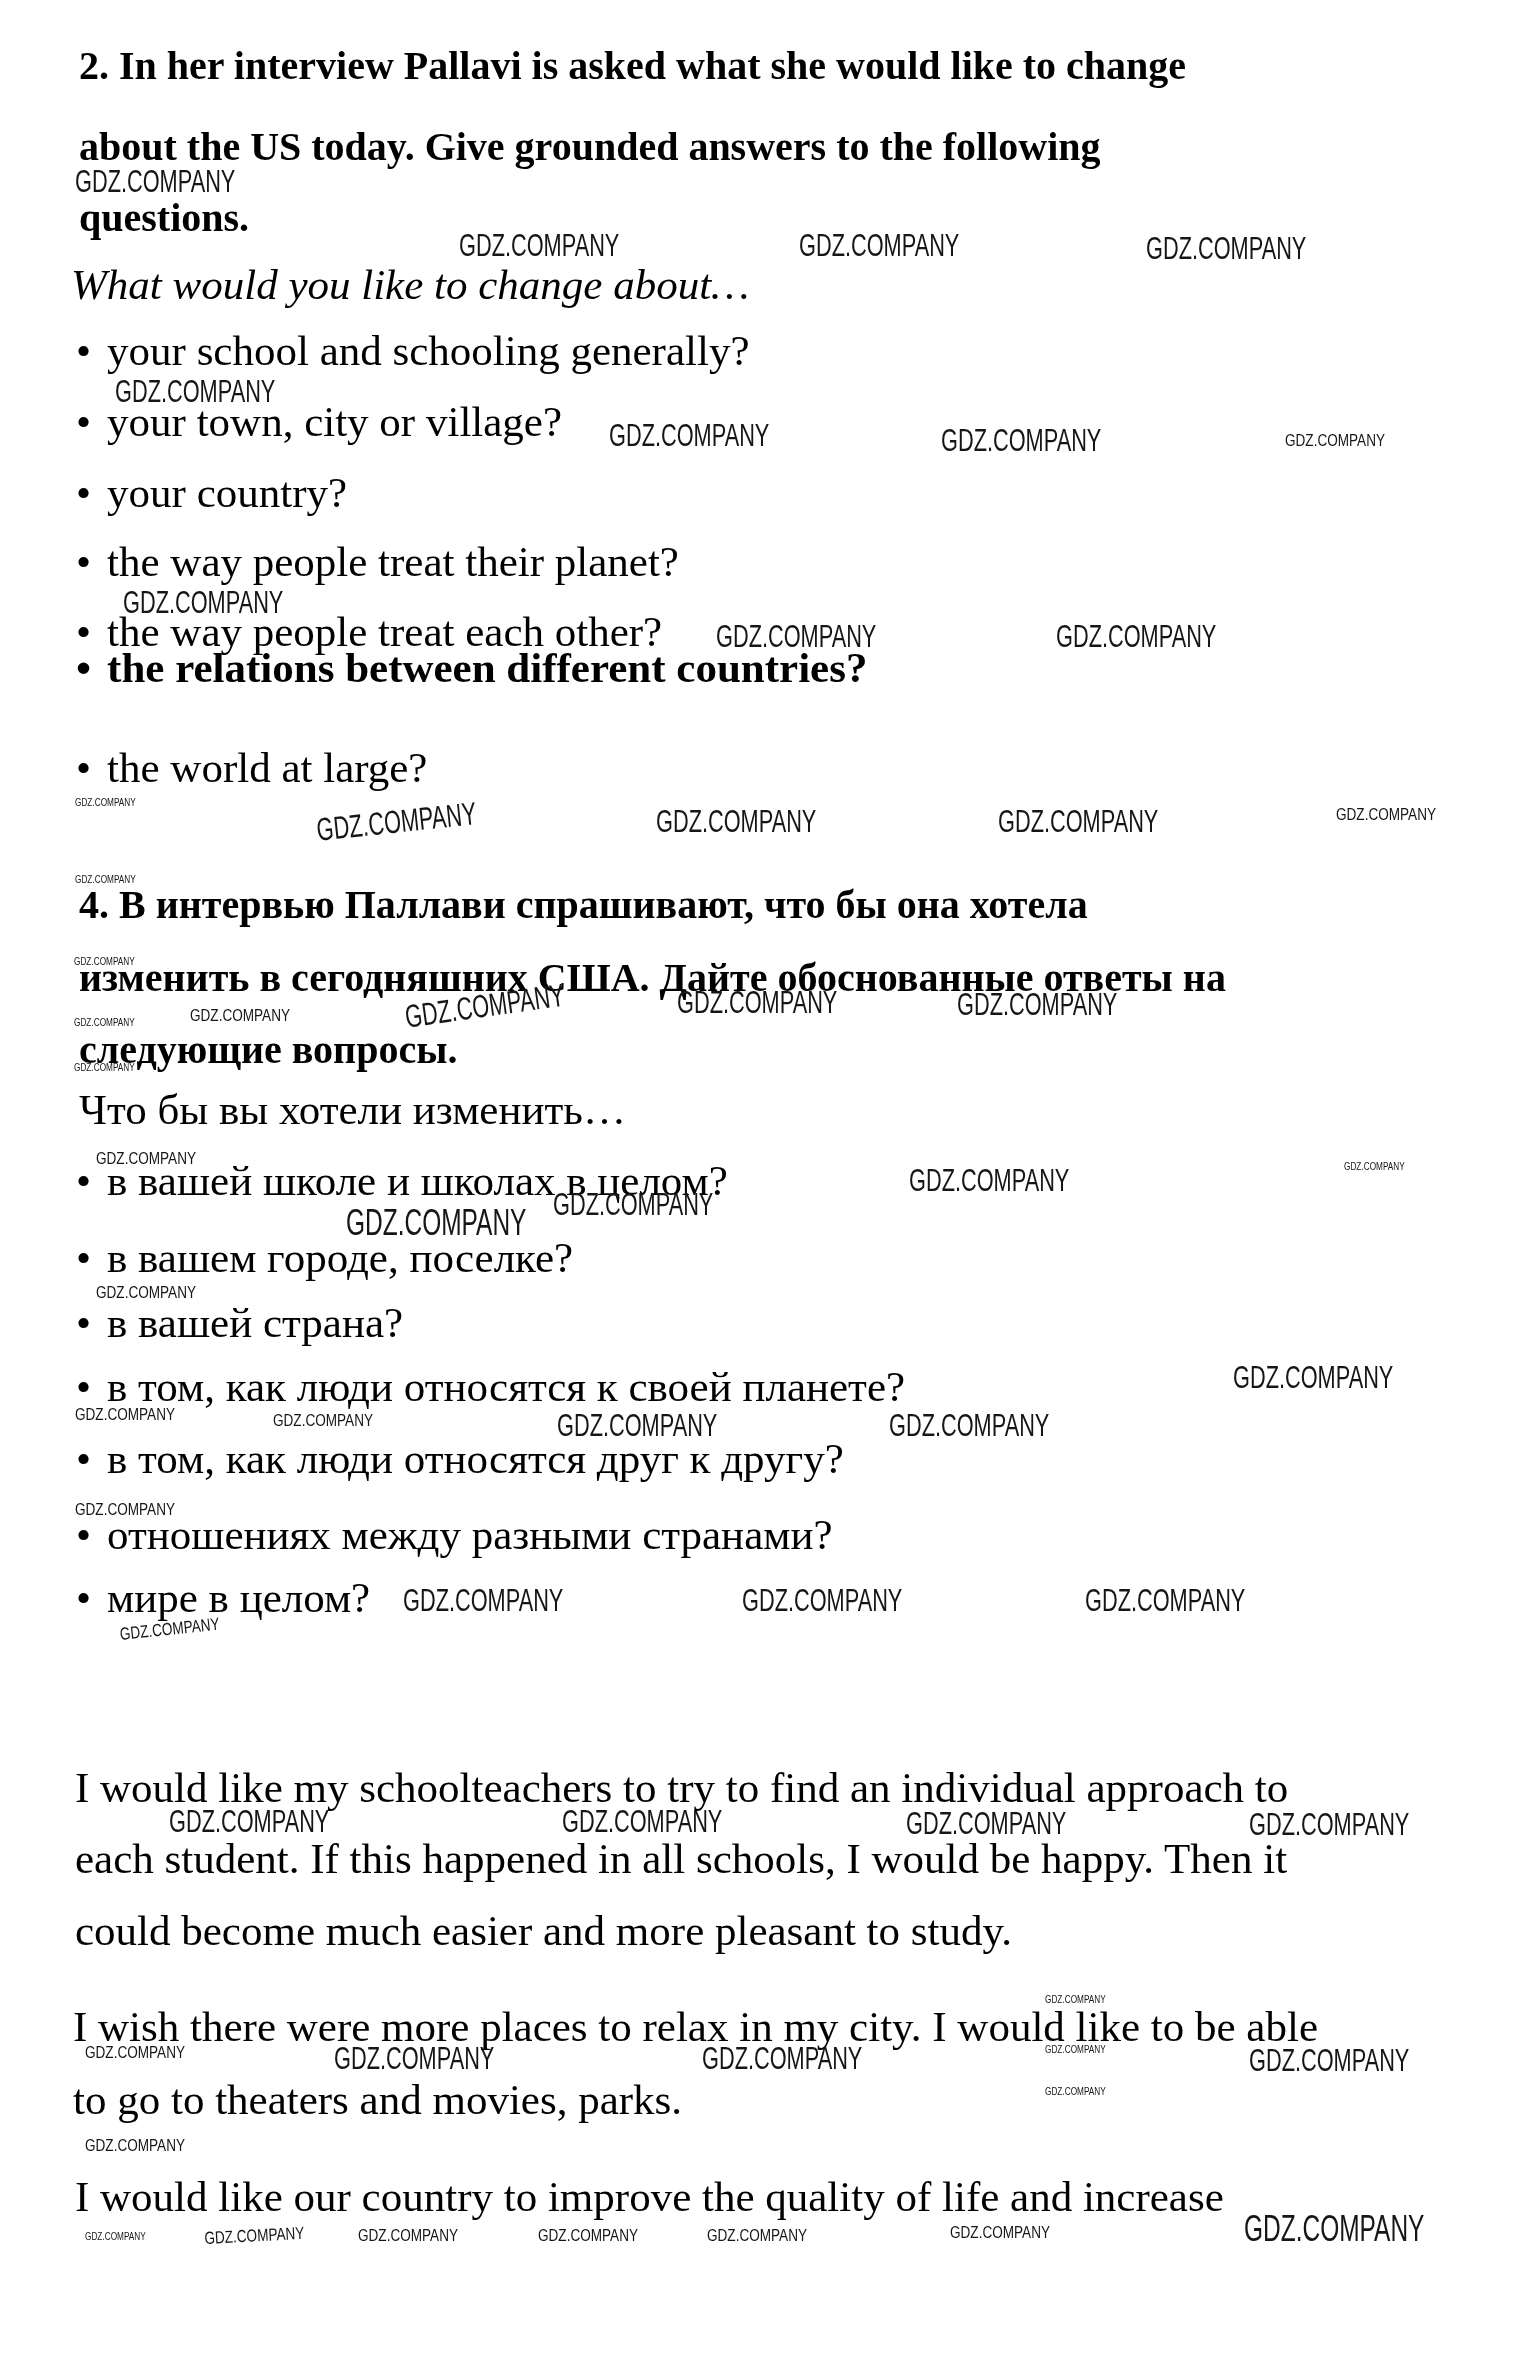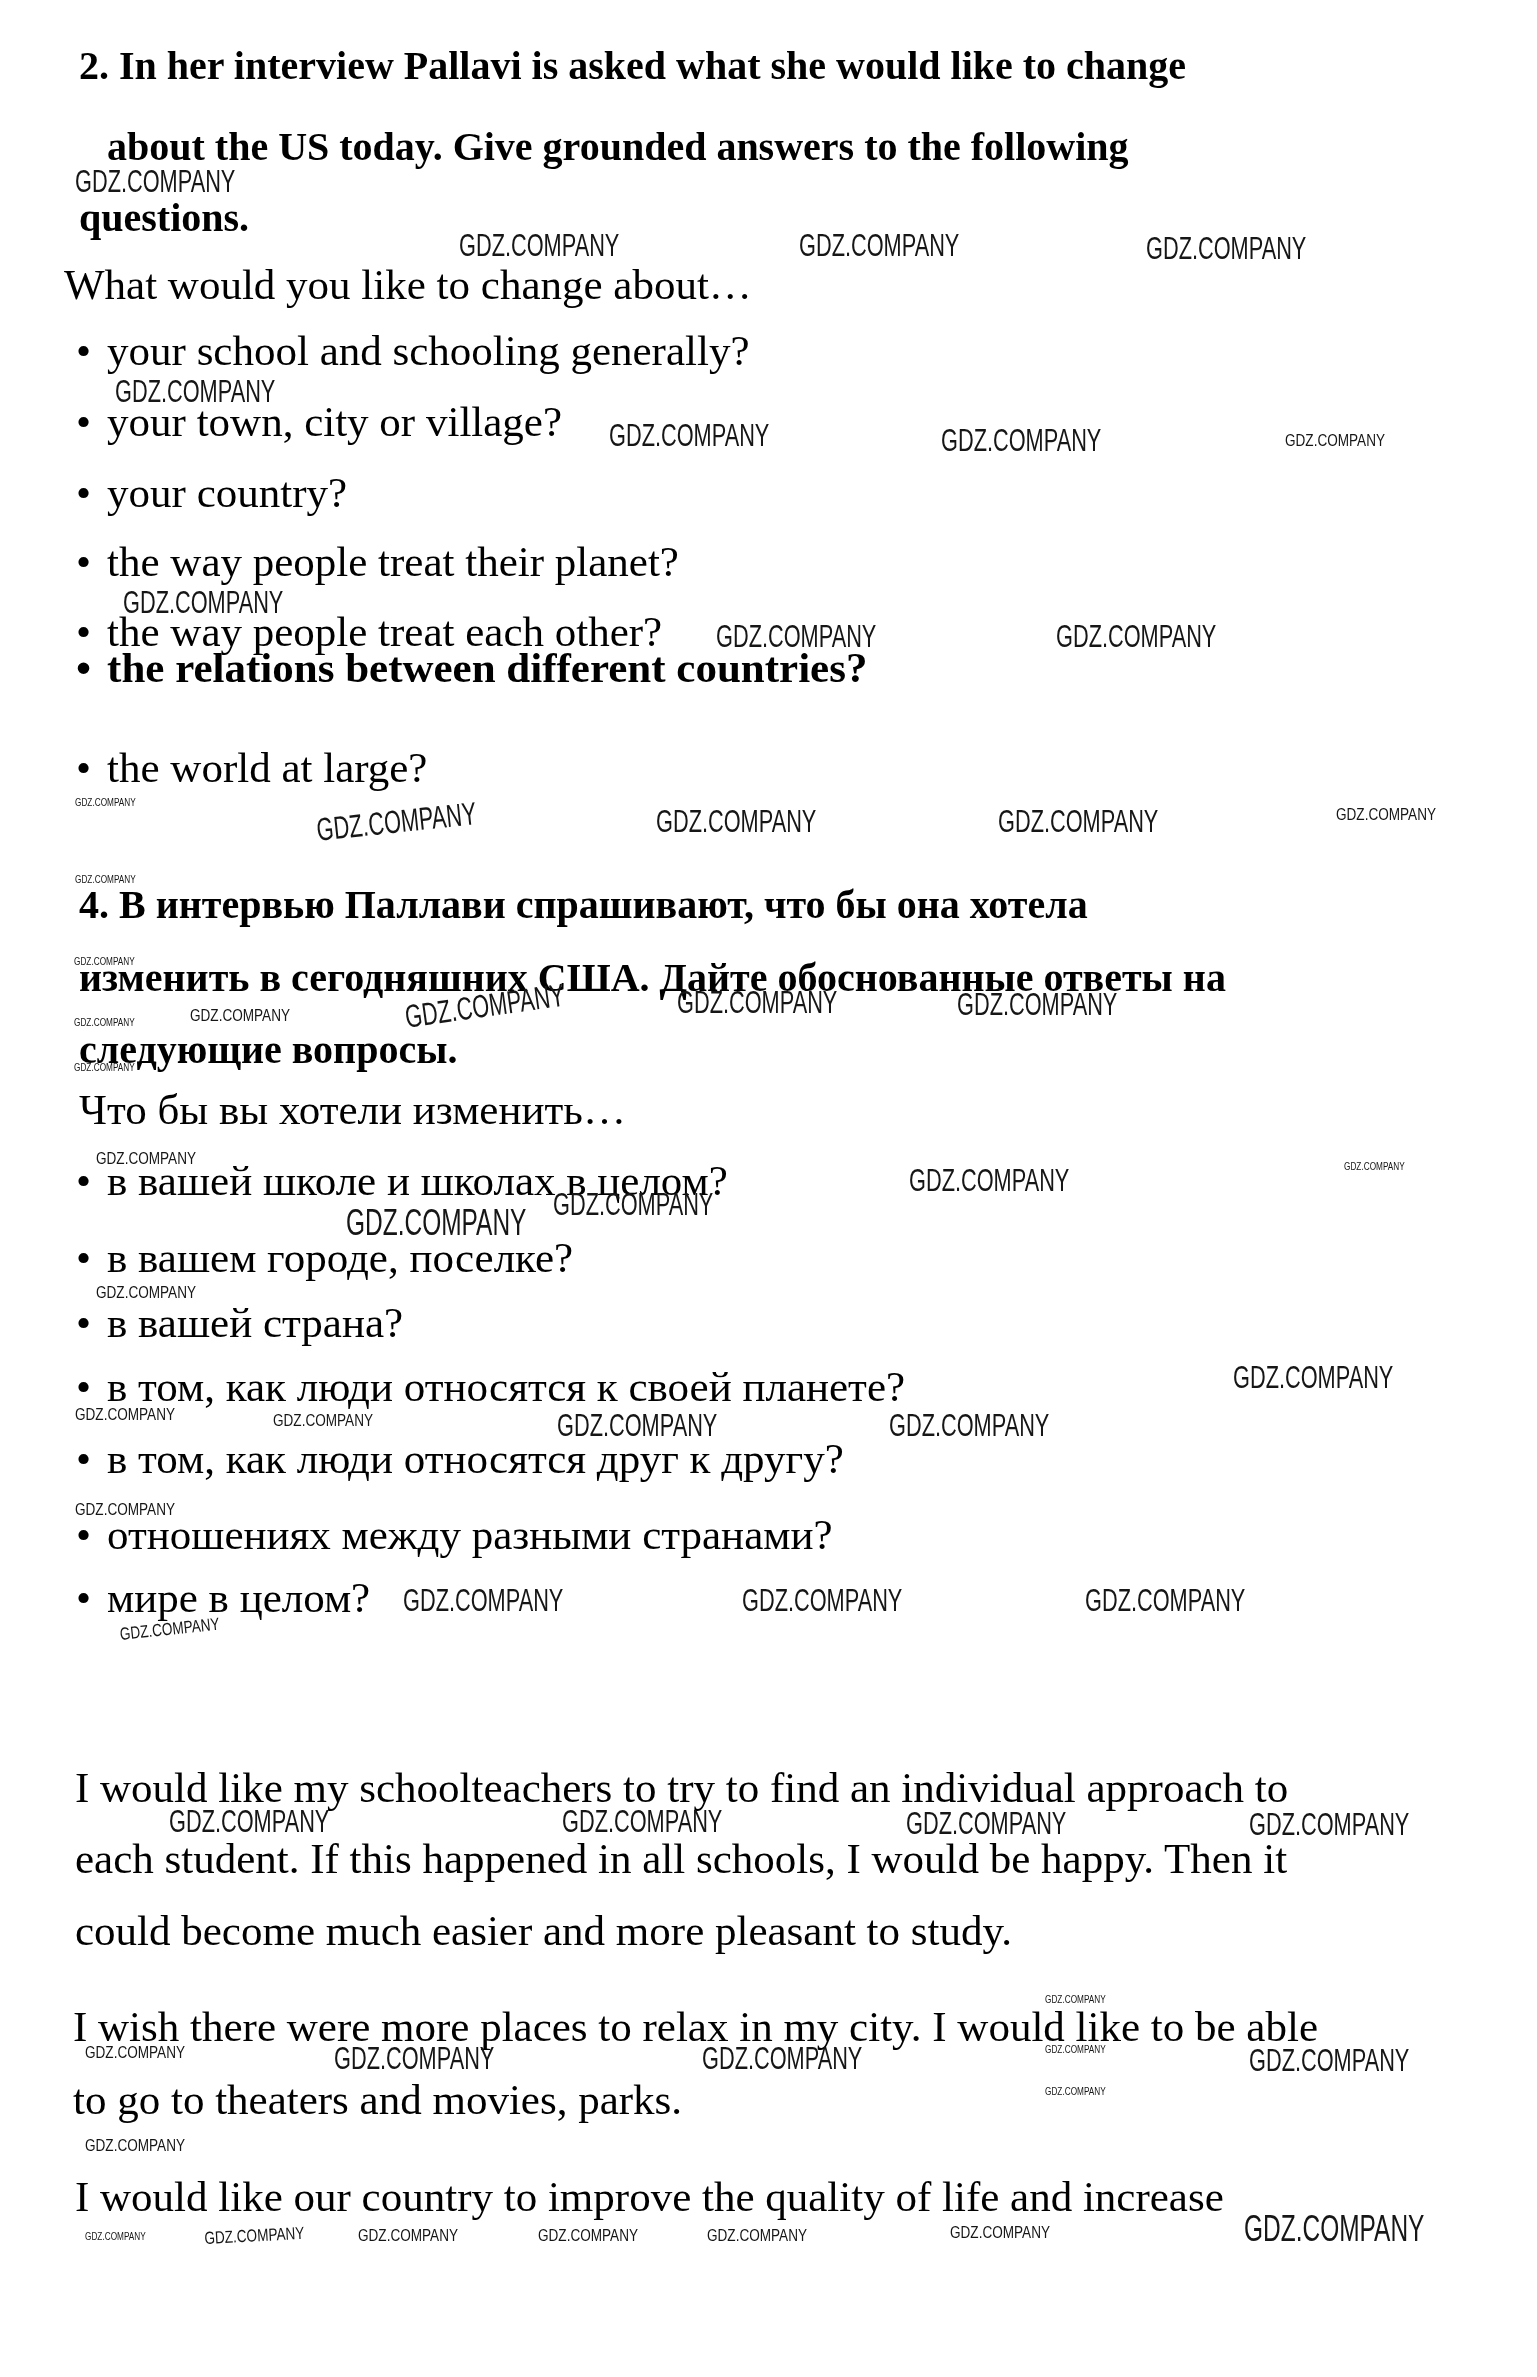--- a/index.html
+++ b/index.html
@@ -29,24 +29,24 @@
   .wm-m  { font-size:32px; }
   .wm-s  { font-size:17.4px; transform:scaleX(.78); }
   .wm-xs { font-size:10.3px; transform:scaleX(.8); }
 </style>
 </head>
 <body>
 
 <div class="page">
 
   <div class="line t" style="left:79px; top:46px;">2. In her interview Pallavi is asked what she would like to change</div>
-  <div class="line t" style="left:79px; top:127px;margin-left:28px;">about the US today. Give grounded answers to the following</div>
+  <div class="line t" style="left:79px; top:127px;">about the US today. Give grounded answers to the following</div>
   <div class="line t" style="left:79px; top:198px;">questions.</div>
 
-  <div class="line b" style="left:64px; top:263px;">What would you like to change about…</div>
+  <div class="line b" style="left:71px; top:263px;font-style:italic;">What would you like to change about…</div>
 
   <div class="line b" style="left:76px; top:329px;"><span class="marker">•</span><span>your school and schooling generally?</span></div>
   <div class="line b" style="left:76px; top:400px;"><span class="marker">•</span><span>your town, city or village?</span></div>
   <div class="line b" style="left:76px; top:471px;"><span class="marker">•</span><span>your country?</span></div>
   <div class="line b" style="left:76px; top:540px;"><span class="marker">•</span><span>the way people treat their planet?</span></div>
   <div class="line b" style="left:76px; top:610px;"><span class="marker">•</span><span>the way people treat each other?</span></div>
   <div class="line b" style="left:76px; top:646px;font-weight:bold;"><span class="marker">•</span><span>the relations between different countries?</span></div>
   <div class="line b" style="left:76px; top:746px;"><span class="marker">•</span><span>the world at large?</span></div>
 
   <div class="line t" style="left:79px; top:885px;">4. В интервью Паллави спрашивают, что бы она хотела</div>

